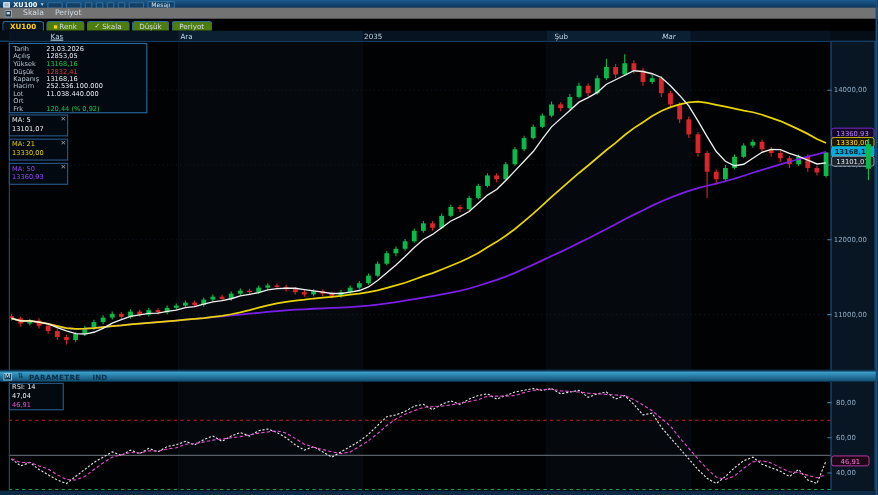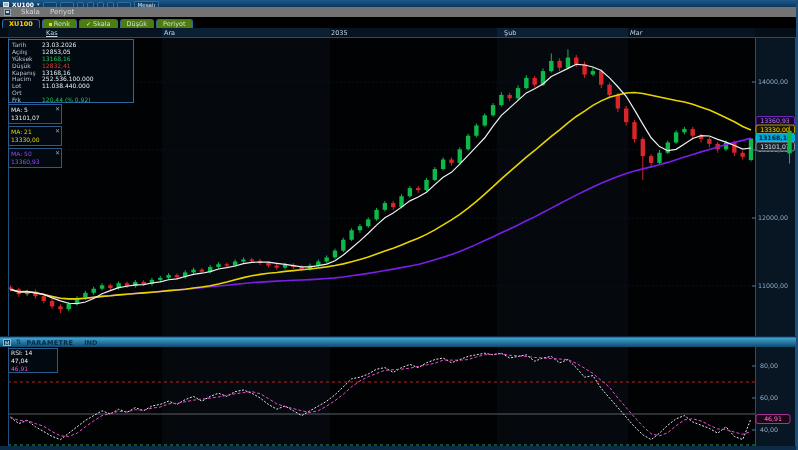--- a/index.html
+++ b/index.html
@@ -127,21 +127,21 @@
 <div id="datestrip" class="abs">
     <div class="ds-sec base" style="left: 8px; width: 154px;"></div>
     <span class="ds-label" style="left: 46px; text-decoration: underline;">Kas</span>
     <div class="ds-sec alt" style="left: 162px; width: 168px;"></div>
     <span class="ds-label" style="left: 164px;">Ara</span>
     <div class="ds-sec base" style="left: 330px; width: 167px;"></div>
     <span class="ds-label" style="left: 331px;">2035</span>
     <div class="ds-sec alt" style="left: 497px; width: 131px;"></div>
     <span class="ds-label" style="left: 504px;">Şub</span>
     <div class="ds-sec base" style="left: 628px; width: 127px;"></div>
-    <span class="ds-label" style="left: 630px; font-style: italic;">Mar</span>
+    <span class="ds-label" style="left: 602px; font-style: italic;">Mar</span>
   </div>
 
 <svg id="main-plot" class="abs" width="798" height="299" viewBox="0 38 798 299">
     <g>
       <rect x="8" y="38" width="154" height="299" fill="#010203"></rect>
       <line x1="162.5" y1="38" x2="162.5" y2="337" stroke="#122c42" stroke-width="1"></line>
       <rect x="162" y="38" width="168" height="299" fill="#05090e"></rect>
       <line x1="330.5" y1="38" x2="330.5" y2="337" stroke="#122c42" stroke-width="1"></line>
       <rect x="330" y="38" width="167" height="299" fill="#010203"></rect>
       <line x1="497.5" y1="38" x2="497.5" y2="337" stroke="#122c42" stroke-width="1"></line>

